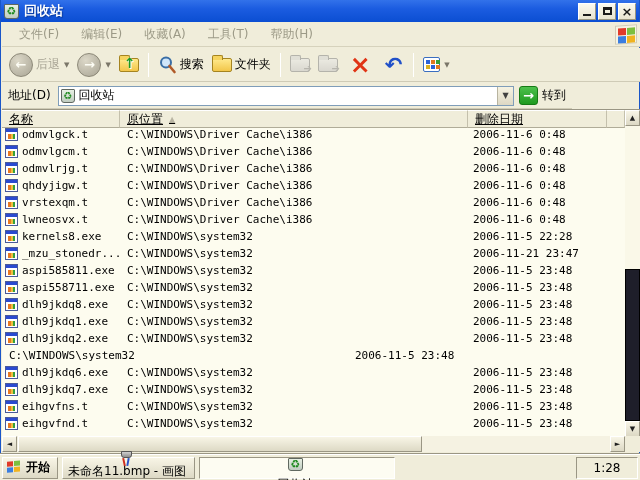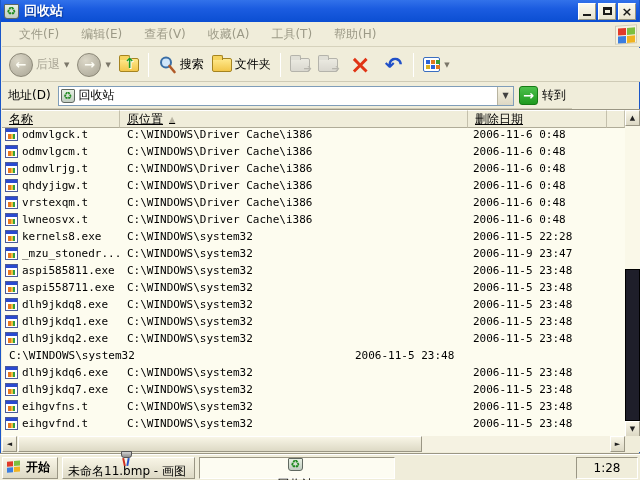--- a/index.html
+++ b/index.html
@@ -121,21 +121,20 @@
         </div>
     </div>
 
     <div class="menubar">
 
       <span id="menu-items" style="display:flex;">
         <span class="menu-item">文件(F)</span>
 
         <span class="menu-item">编辑(E)</span>
 
-        <span class="menu-item">查看(V)</span>
 
         <span class="menu-item">收藏(A)</span>
 
         <span class="menu-item">工具(T)</span>
 
         <span class="menu-item">帮助(H)</span>
       </span>
       <div class="win-logo">
         <span class="pane-r"></span>
           <span class="pane-g"></span>
@@ -303,21 +302,21 @@
           <div class="cell-loc">C:\WINDOWS\system32</div>
           <div class="cell-date">2006-11-5 22:28</div>
         </div>
 
         <div class="row">
           <div class="cell-name">
             <span class="file-ico"></span>
             <span>_mzu_stonedr...</span>
           </div>
           <div class="cell-loc">C:\WINDOWS\system32</div>
-          <div class="cell-date">2006-11-9 23:47</div>
+          <div class="cell-date">2006-11-21 23:47</div>
         </div>
 
         <div class="row">
           <div class="cell-name">
             <span class="file-ico"></span>
             <span>aspi585811.exe</span>
           </div>
           <div class="cell-loc">C:\WINDOWS\system32</div>
           <div class="cell-date">2006-11-5 23:48</div>
         </div>

